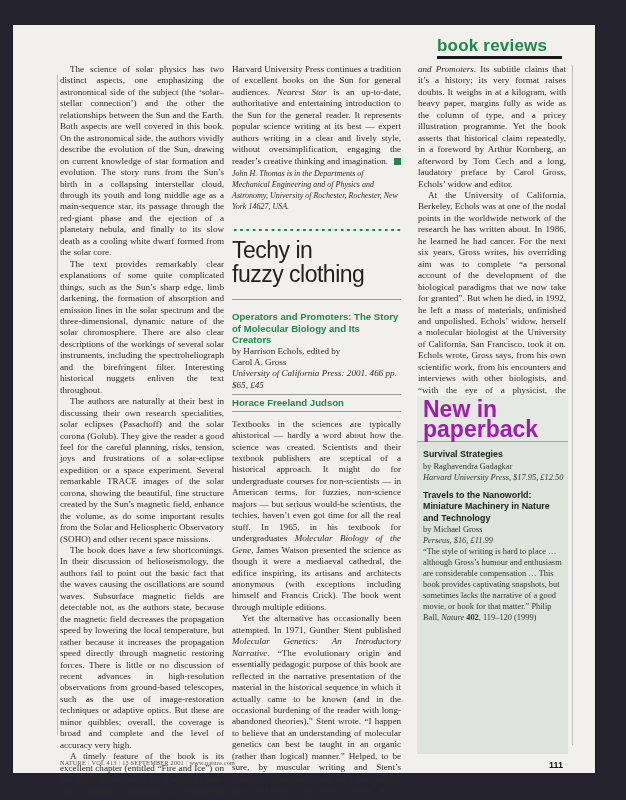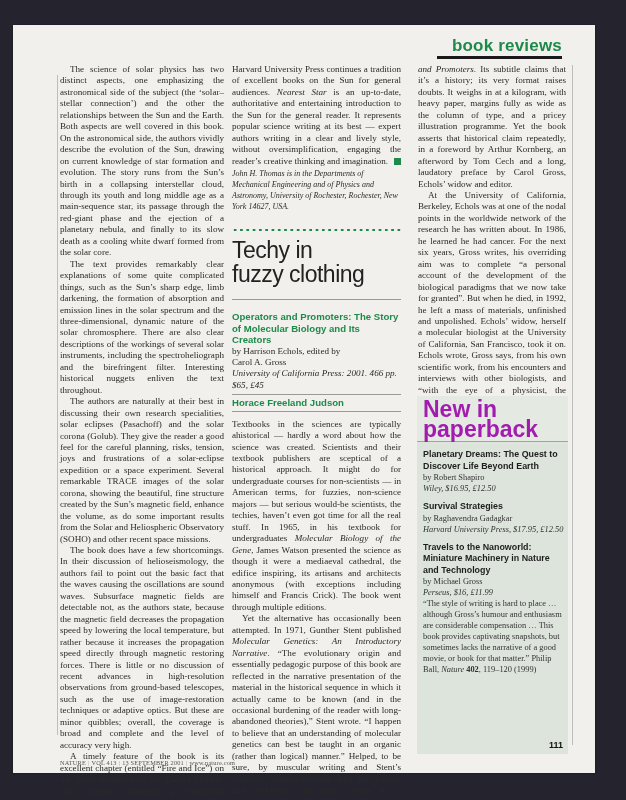--- a/index.html
+++ b/index.html
@@ -9,21 +9,20 @@
     font-family:"Liberation Serif", serif;
     position:relative;
   }
   .page {
     position:absolute; left:13px; top:25px; width:582px; height:748px;
     background:#f1f0ec;
     box-shadow:0 0 2px rgba(0,0,0,0.4);
   }
   .section-head {
     position:absolute; left:437px; top:37px; width:125px;
-    text-align:right;
     font-family:"Liberation Sans", sans-serif; font-weight:bold;
     font-size:17px; color:#1e8a4a; letter-spacing:0.2px;
     border-bottom:3px solid #1a1a1a; padding-bottom:1px; line-height:18px;
   }
   .col {
     position:absolute; top:64px;
     font-size:9.1px; line-height:11.45px; color:#2a2a2a;
     text-align:justify;
   }
   .col p { margin:0; text-indent:10px; }
@@ -73,21 +72,21 @@
   }
   .pb-author { font-size:8.4px; line-height:11px; color:#333; }
   .pb-pub { font-size:8.4px; line-height:11px; font-style:italic; color:#333; }
   .pb-quote { font-size:8.4px; line-height:11px; color:#333; }
   .footer-left {
     position:absolute; left:60px; top:759px;
     font-size:6.3px; color:#555; letter-spacing:0.2px;
   }
   .footer-left .sep { color:#999; margin:0 2px; }
   .page-num {
-    position:absolute; left:549px; top:740px;
+    position:absolute; left:549px; top:760px;
     font-family:"Liberation Sans", sans-serif; font-weight:bold; font-size:9px; color:#111;
   }
 </style>
 </head>
 <body>
 
 <div class="page"></div>
 
 <div class="section-head">book reviews</div>
 
@@ -126,25 +125,20 @@
 
 <div class="col col3">
   <p class="noindent"><i>and Promoters</i><span>. Its subtitle claims that it’s a history; its very format raises doubts. It weighs in at a kilogram, with heavy paper, margins fully as wide as the column of type, and a pricey illustration programme. Yet the book asserts that historical claim repeatedly, in a foreword by Arthur Kornberg, an afterword by Tom Cech and a long, laudatory preface by Carol Gross, Echols’ widow and editor.</span></p>
   <p>At the University of California, Berkeley, Echols was at one of the nodal points in the worldwide network of the research he has written about. In 1986, he learned he had cancer. For the next six years, Gross writes, his overriding aim was to complete “a personal account of the development of the biological paradigms that we now take for granted”. But when he died, in 1992, he left a mass of materials, unfinished and unpolished. Echols’ widow, herself a molecular biologist at the University of California, San Francisco, took it on. Echols wrote, Gross says, from his own scientific work, from his encounters and interviews with other biologists, and “with the eye of a physicist, the knowledge of a biologist, and the soul of an artist”.</p>
   <p>With respect, the history of science demands more than the careful ascription of results to individuals, leavened with the</p>
 </div>
 
 <div class="paperback">
   <div class="paperback-head">New in paperback</div>
   <div class="pb-item">
-    <div class="pb-title">Planetary Dreams: The Quest to Discover Life Beyond Earth</div>
-    <div class="pb-author">by Robert Shapiro</div>
-    <div class="pb-pub">Wiley, $16.95, £12.50</div>
-  </div>
-  <div class="pb-item">
     <div class="pb-title">Survival Strategies</div>
     <div class="pb-author">by Raghavendra Gadagkar</div>
     <div class="pb-pub">Harvard University Press, $17.95, £12.50</div>
   </div>
   <div class="pb-item">
     <div class="pb-title">Travels to the Nanoworld: Miniature Machinery in Nature and Technology</div>
     <div class="pb-author">by Michael Gross</div>
     <div class="pb-pub">Perseus, $16, £11.99</div>
     <div class="pb-quote"><span>“The style of writing is hard to place … although Gross’s humour and enthusiasm are considerable compensation … This book provides captivating snapshots, but sometimes lacks the narrative of a good movie, or book for that matter.” Philip Ball, </span><i>Nature</i> <b>402</b><span>, 119–120 (1999)</span></div>
   </div>

